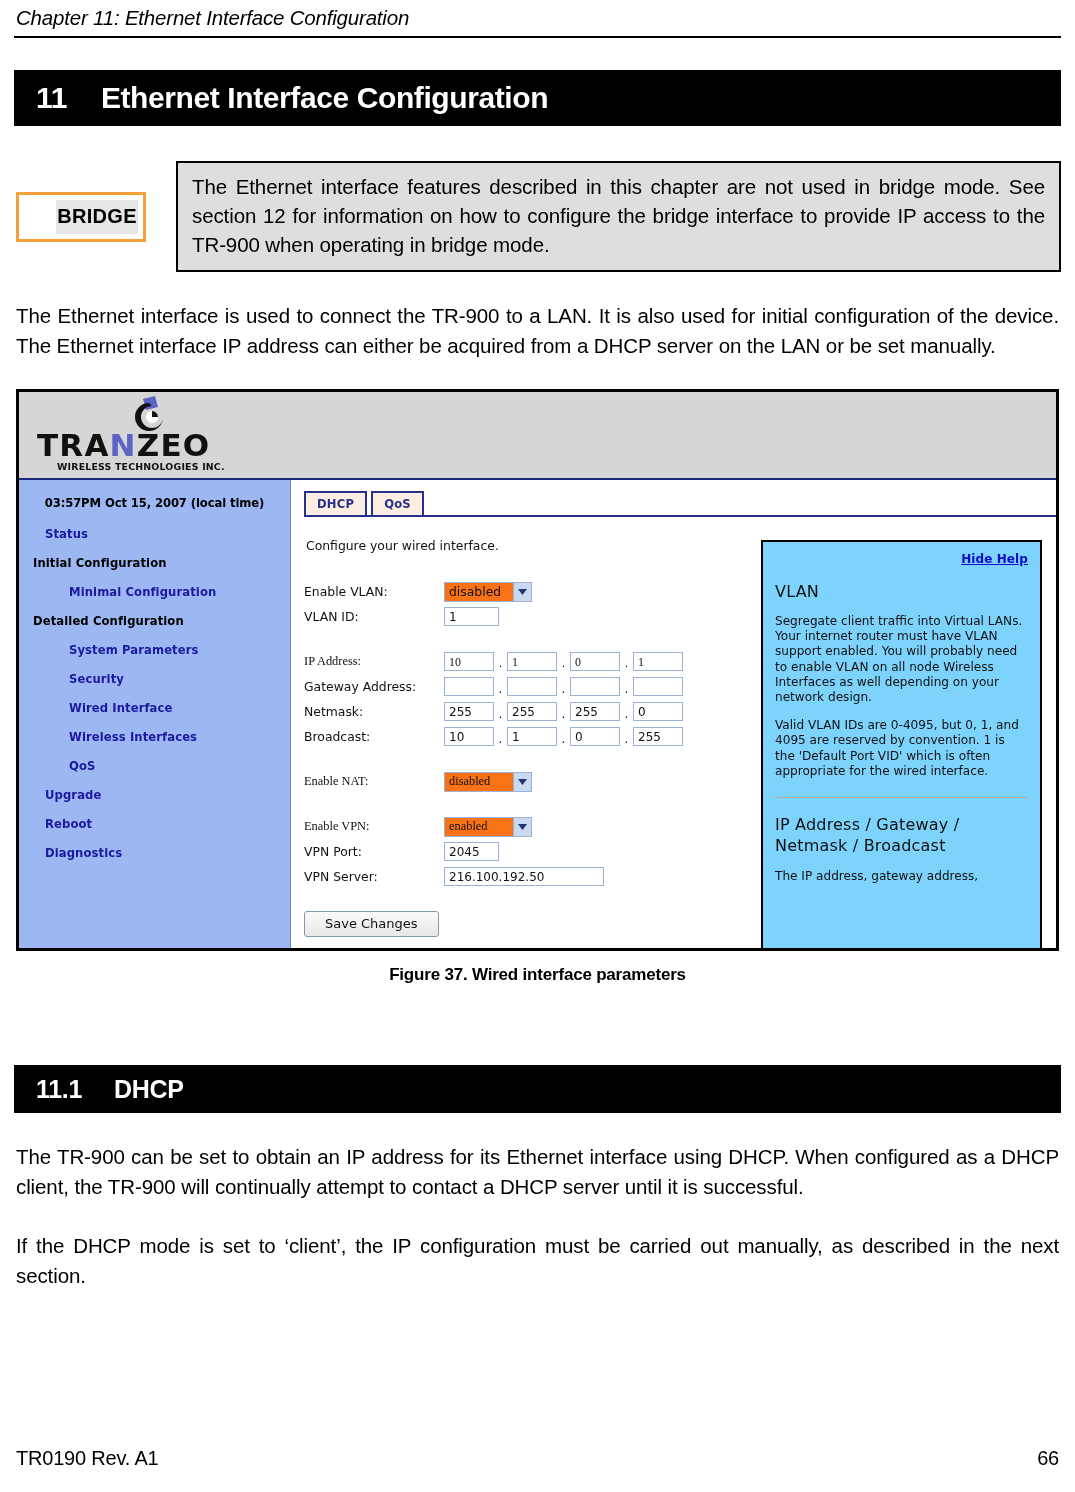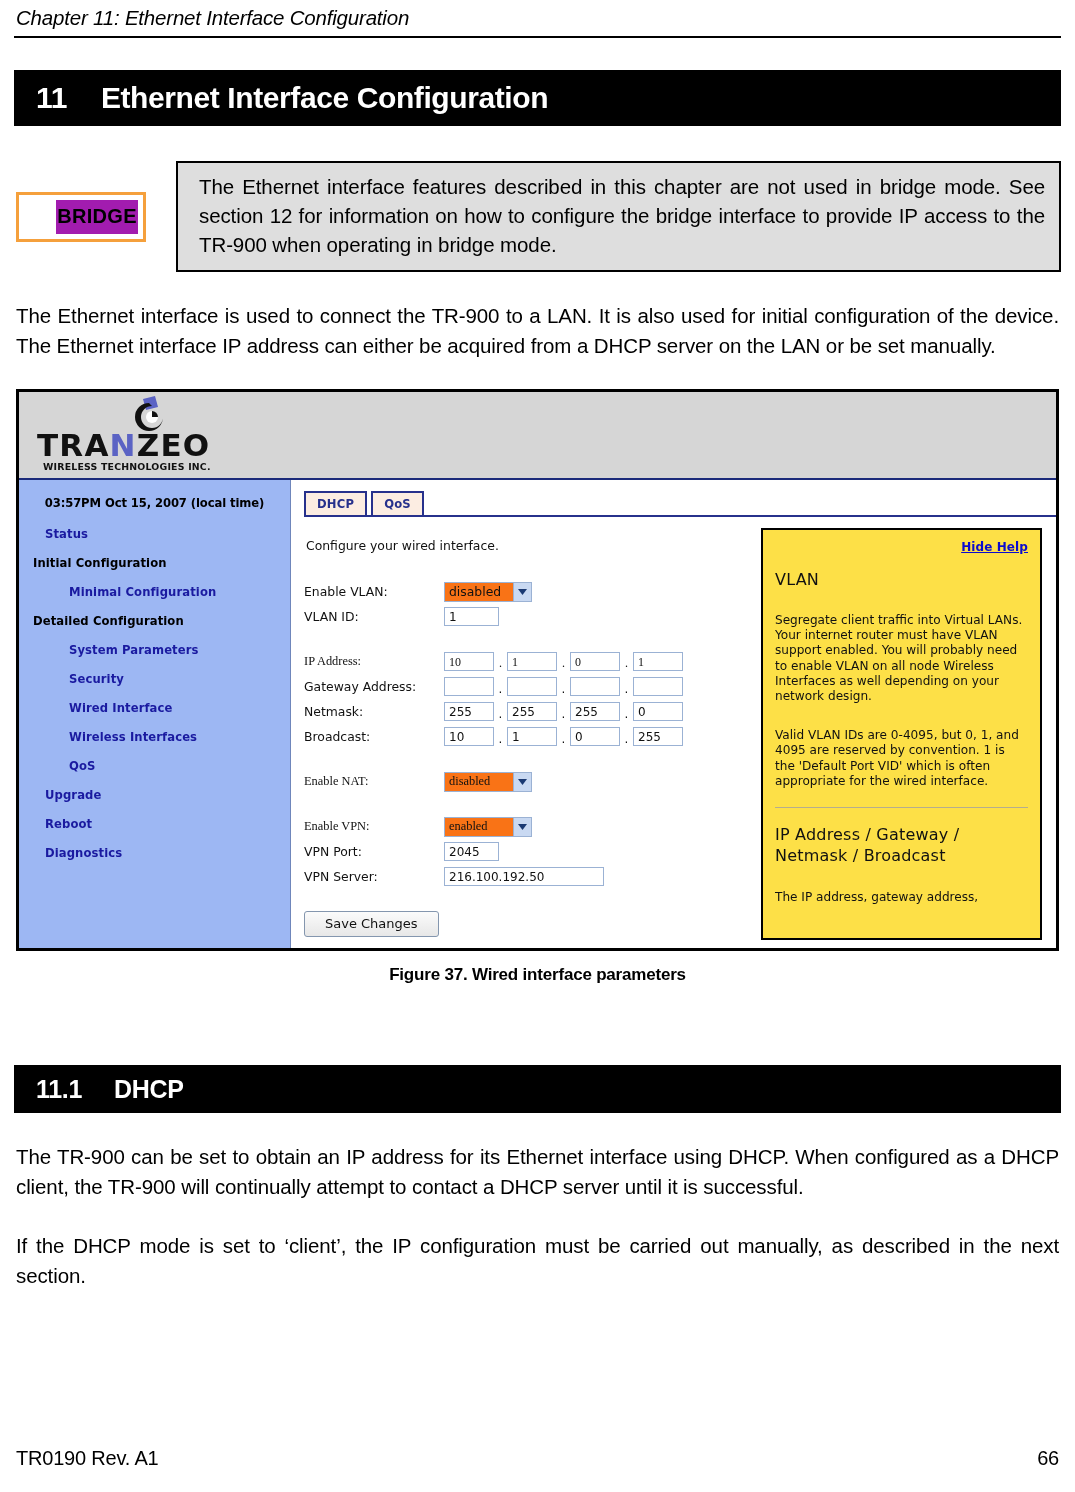--- a/index.html
+++ b/index.html
@@ -69,36 +69,36 @@
   }
   .bridge-badge {
     border: 3px solid #F5A03C;
     background: #ffffff;
     padding: 5px;
     width: 130px;
     box-sizing: border-box;
     flex: 0 0 auto;
   }
   .bridge-badge .inner {
-    background: #a21caf;
+    background: #e5e5e5;
     color: #000;
     font-weight: bold;
     font-size: 20px;
     text-align: center;
     padding: 5px 0 6px 0;
     letter-spacing: 0.3px;
     margin-left: 32px;
   }
   .note-box {
     flex: 1 1 auto;
     margin-left: 30px;
     background: #DEDEDE;
     border: 2.5px solid #000;
     box-sizing: border-box;
-    padding: 9px 14px 11px 21px;
+    padding: 9px 14px 11px 14px;
   }
   .note-box p {
     margin: 0;
     font-size: 20.5px;
     line-height: 29px;
     text-align: justify;
     letter-spacing: -0.1px;
   }
 
   
@@ -147,21 +147,21 @@
     margin-top: -2px;
   }
   .logo-word .n { color: #5B63C4; }
   .logo-sub {
     font-family: "DejaVu Sans", sans-serif;
     font-weight: bold;
     font-size: 9.4px;
     letter-spacing: 0.2px;
     color: #111111;
     margin-top: 1px;
-    margin-left: 6px;
+    margin-left: 20px;
   }
 
   .shot-body {
     display: flex;
     height: 472px;
   }
   .sidebar {
     width: 272px;
     flex: 0 0 272px;
     background: #9DB7F3;
@@ -295,24 +295,24 @@
     border-radius: 3px;
     font-size: 13px;
     color: #111;
     padding: 4px 20px 5px 20px;
   }
 
   
   .help {
     position: absolute;
     left: 470px;
-    top: 48px;
+    top: 60px;
     width: 281px;
     height: 412px;
-    background: #fde047;
+    background: #7dd3fc;
     border: 2px solid #000;
     box-sizing: border-box;
     padding: 10px 12px 0 12px;
     overflow: hidden;
   }
   .hide-help {
     text-align: right;
     font-size: 12px;
     font-weight: bold;
     color: #0B0BCF;
@@ -321,21 +321,21 @@
   }
   .help h4 {
     margin: 16px 0 0 0;
     font-size: 16px;
     font-weight: normal;
     color: #111;
     letter-spacing: 0.2px;
   }
   .help h4.two { line-height: 21px; }
   .help p {
-    margin: 24px 0 0 0;
+    margin: 13px 0 0 0;
     font-size: 12.1px;
     line-height: 15.2px;
     color: #111;
   }
   .help hr {
     border: none;
     border-top: 1px solid #B5AD8E;
     margin: 18px 0 0 0;
   }
 

